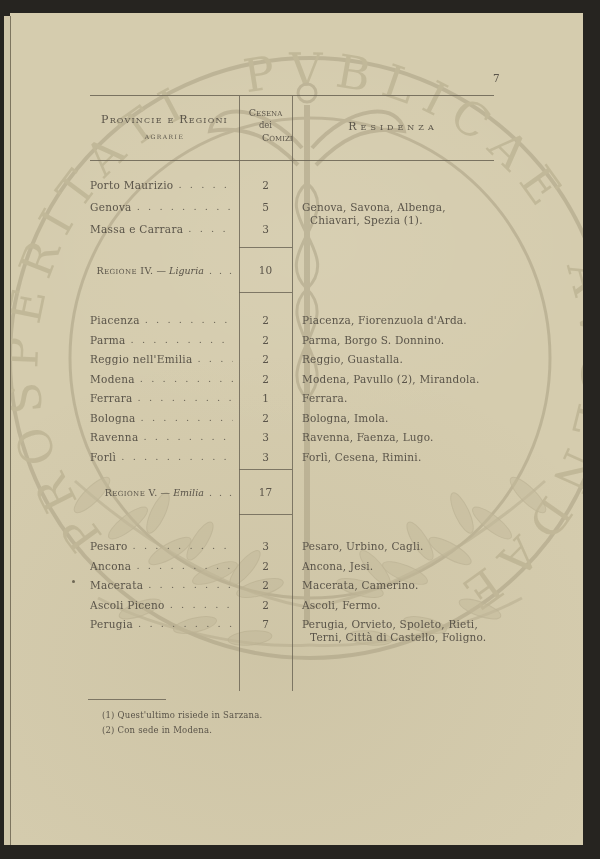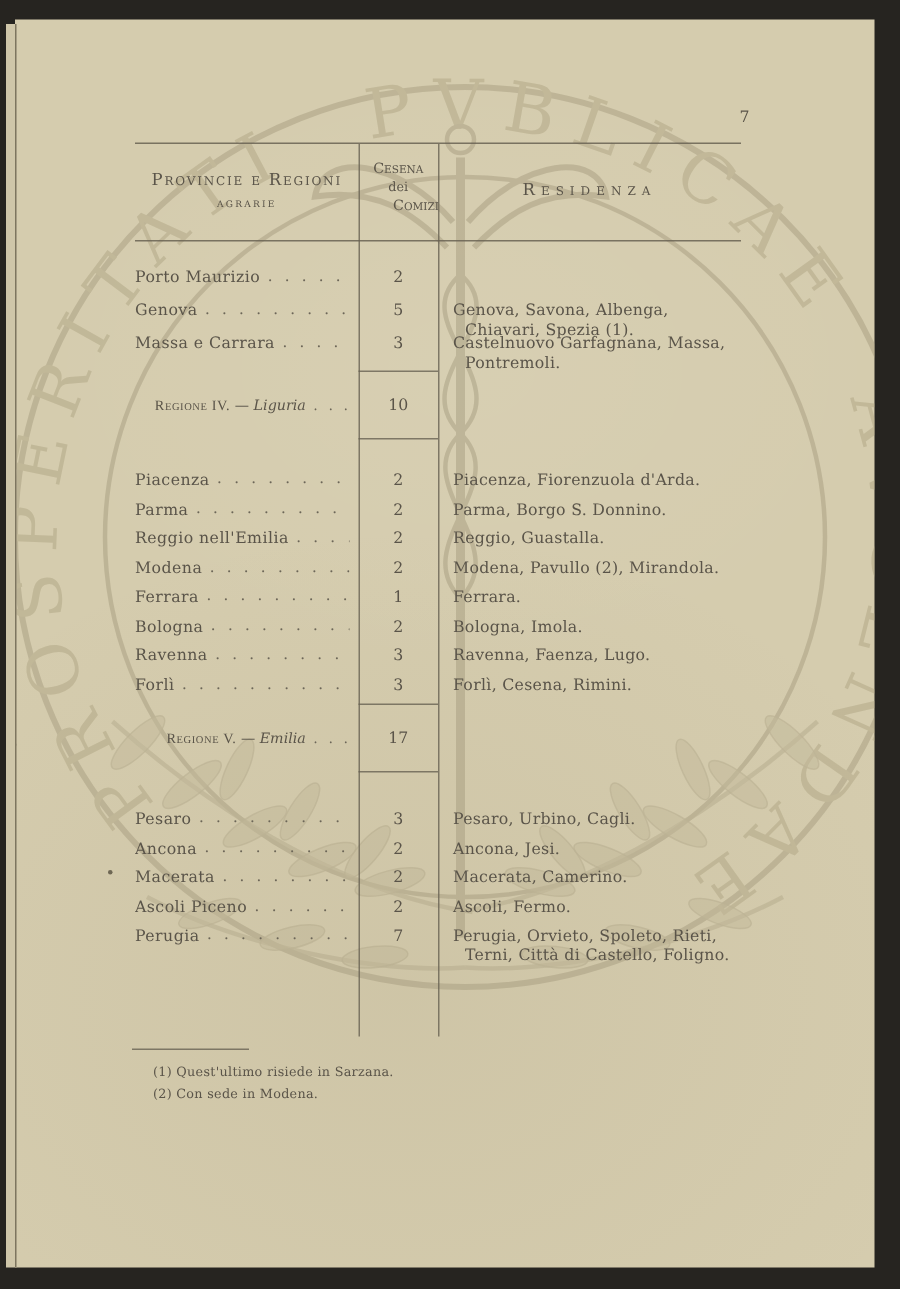--- a/index.html
+++ b/index.html
@@ -61,21 +61,21 @@
   .leader{flex:1;overflow:hidden;white-space:nowrap;font-size:10px;letter-spacing:2.5px;color:#6c6658;margin:0 6px 0 5px;}
   .c2{width:53px;flex-shrink:0;text-align:center;font-size:10.5px;}
   .c3{flex:1;padding-left:18px;text-indent:-8px;box-sizing:border-box;font-size:10.5px;letter-spacing:.2px;}
 
   .total{display:flex;height:46px;}
   .total.t0{margin-top:5px;}
   .total.t1{margin-top:2px;}
   .total.t2{margin-top:5px;height:36px;}
   .tl{width:149px;flex-shrink:0;display:flex;justify-content:flex-end;align-items:center;
       padding-right:5px;box-sizing:border-box;white-space:nowrap;font-size:9.5px;}
-  .tl .pfx{font-variant:small-caps;letter-spacing:.4px;font-family:Liberation Serif, serif;}
+  .tl .pfx{font-variant:small-caps;letter-spacing:.4px;}
   .tl .rnm{font-style:italic;}
   .tl .tdots{letter-spacing:2px;color:#6c6658;}
   .total .c2{display:flex;align-items:center;justify-content:center;
       border-top:1px solid rgba(104,97,82,.8);border-bottom:1px solid rgba(104,97,82,.8);box-sizing:border-box;}
 
   .fnrule{position:absolute;left:78px;top:686px;width:78px;height:1px;background:rgba(104,97,82,.8);z-index:1;}
   .fns{position:absolute;left:92px;top:695px;z-index:1;color:#5a5449;}
   .fn{font-size:8.5px;line-height:15px;letter-spacing:.2px;}
 </style>
 </head>
@@ -169,21 +169,20 @@
             </div>
             <div class="c2">5</div>
             <div class="c3">Genova, Savona, Albenga, Chiavari, Spezia (1).</div>
           </div>
           <div class="row">
             <div class="c1">
               <span class="nm">Massa e Carrara</span>
               <span class="leader">. . . . . . . . . . . . . . . . . . . . . . . . . . . . . .</span>
             </div>
             <div class="c2">3</div>
-            <div class="c3">Castelnuovo Garfagnana, Massa, Pontremoli.</div>
           </div>
         </div>
         <div class="total t0">
           <div class="tl">
             <span><span class="pfx">Regione IV.</span><span class="sep"> — </span><span class="rnm">Liguria</span><span class="tdots"> . . .</span></span>
           </div>
           <div class="c2 boxed">10</div>
           <div class="c3"></div>
         </div>
         <div class="sec s1">

